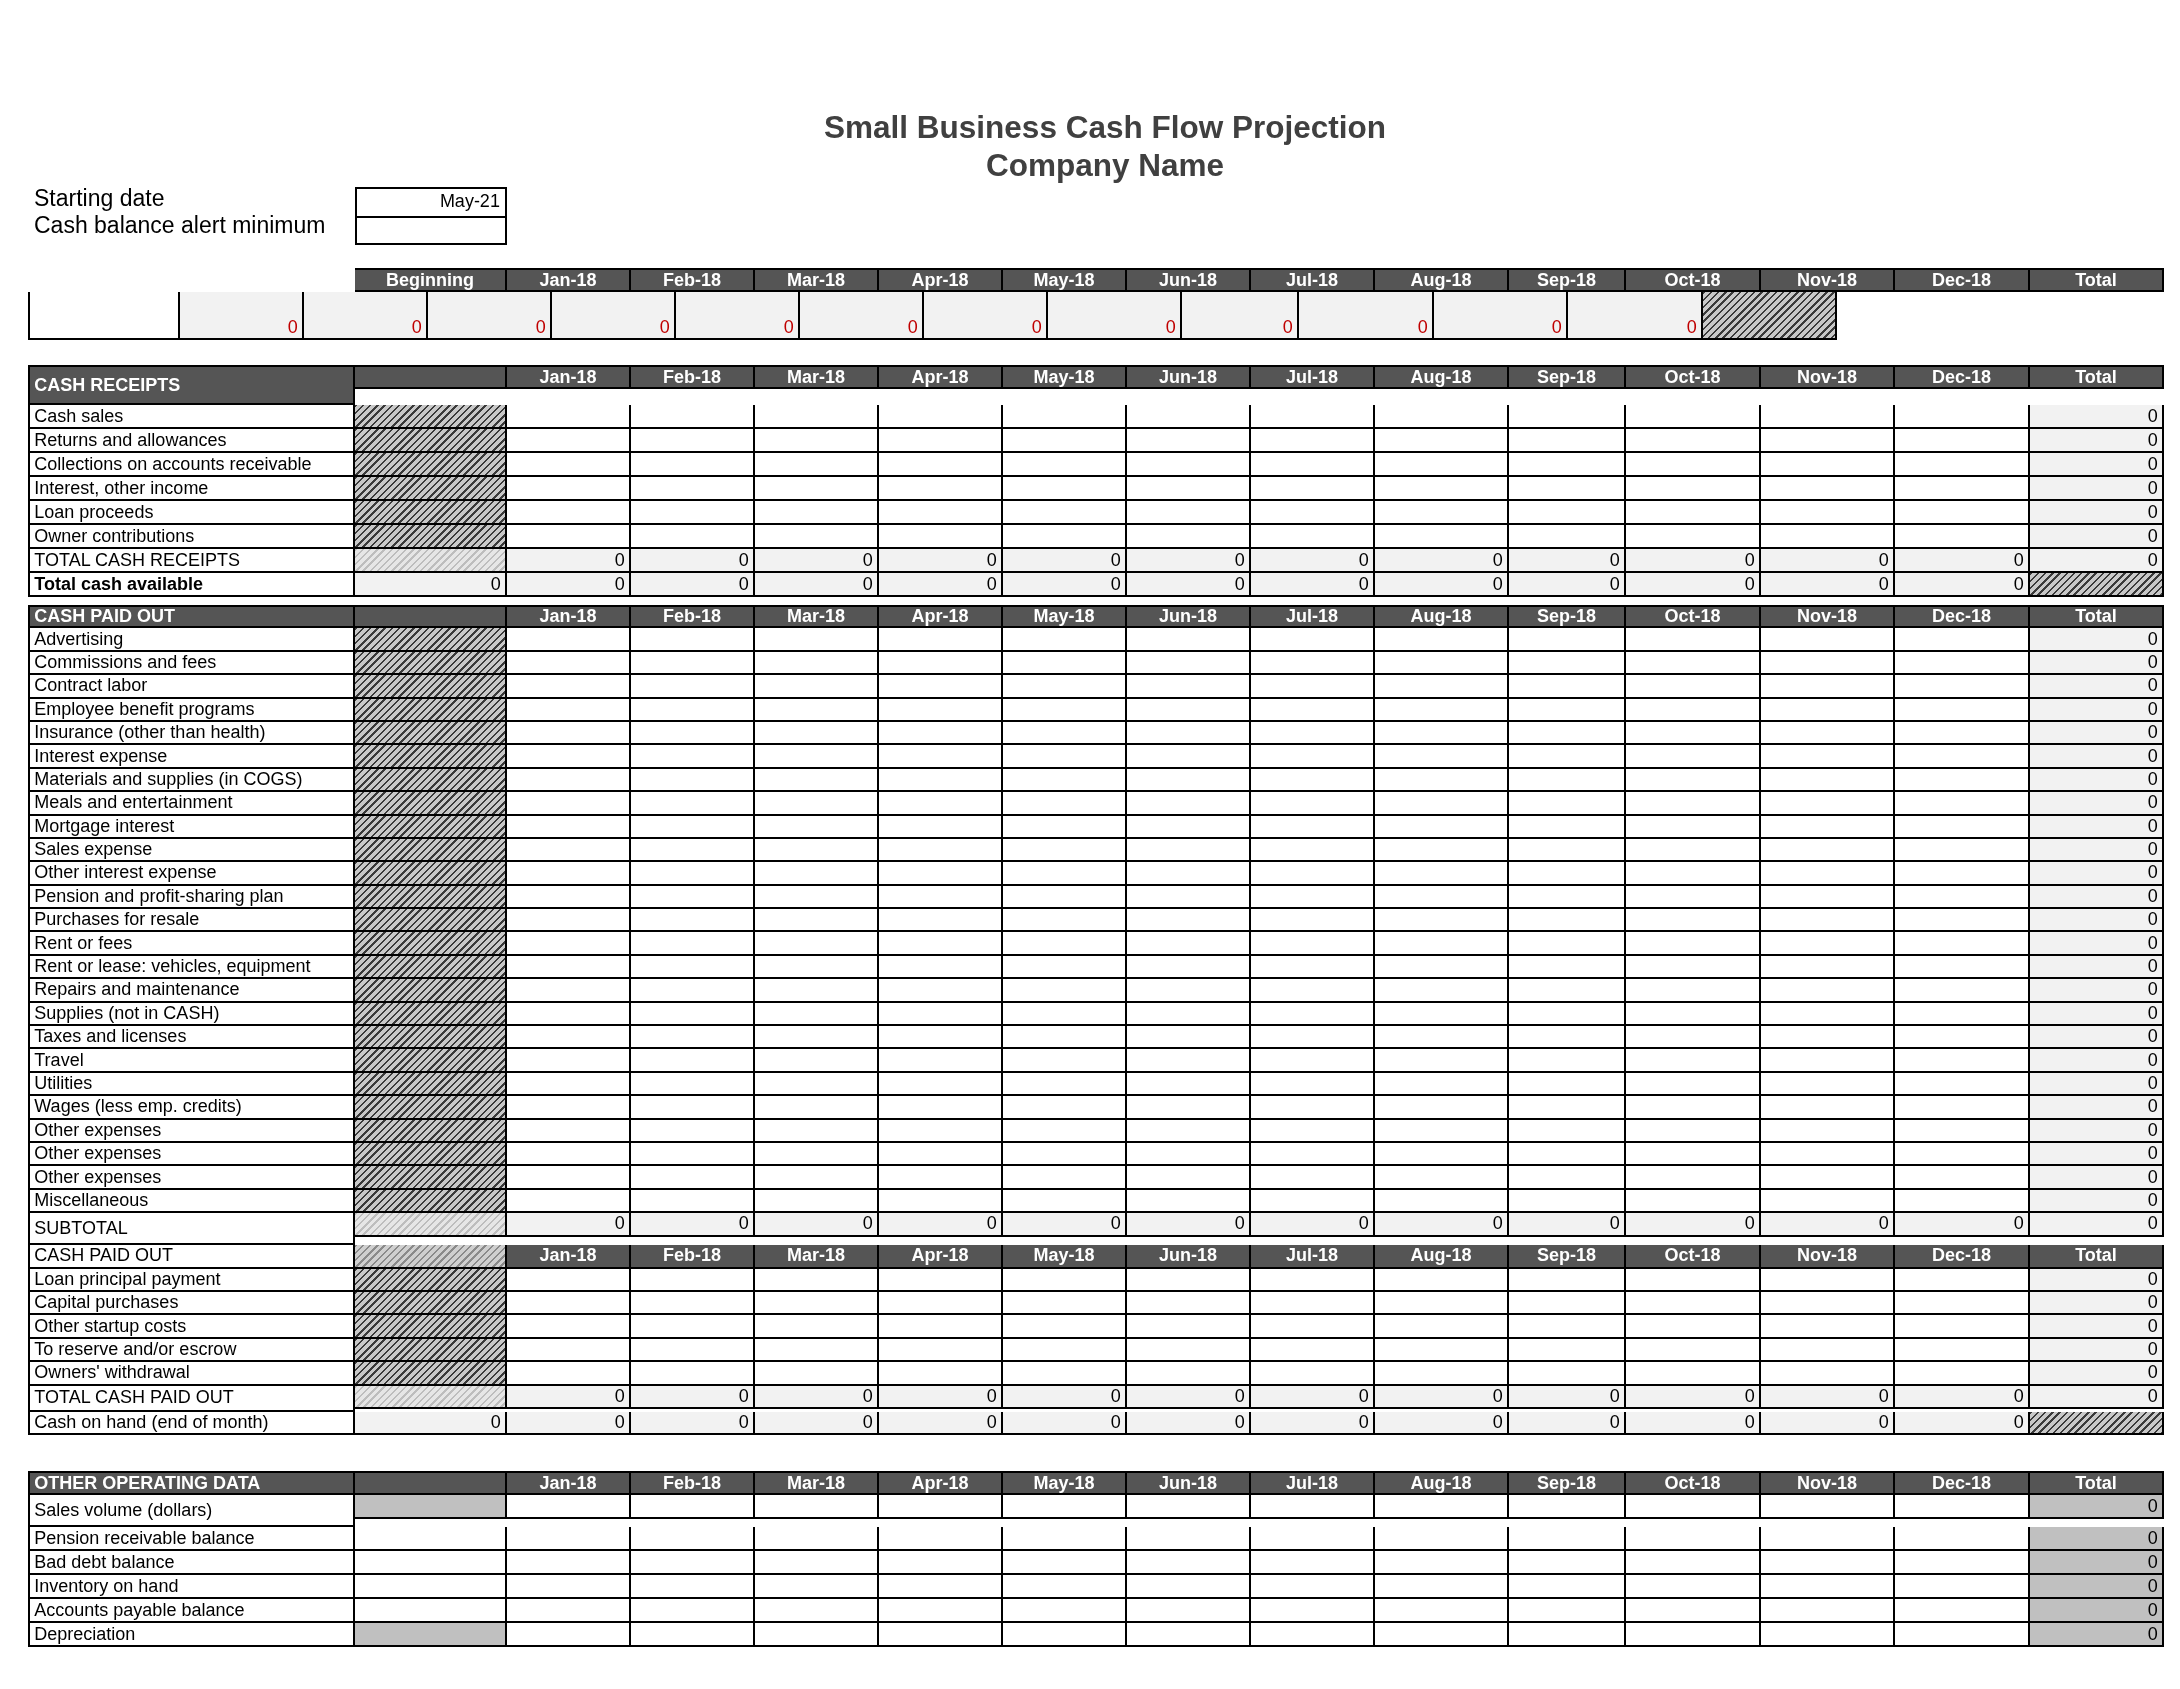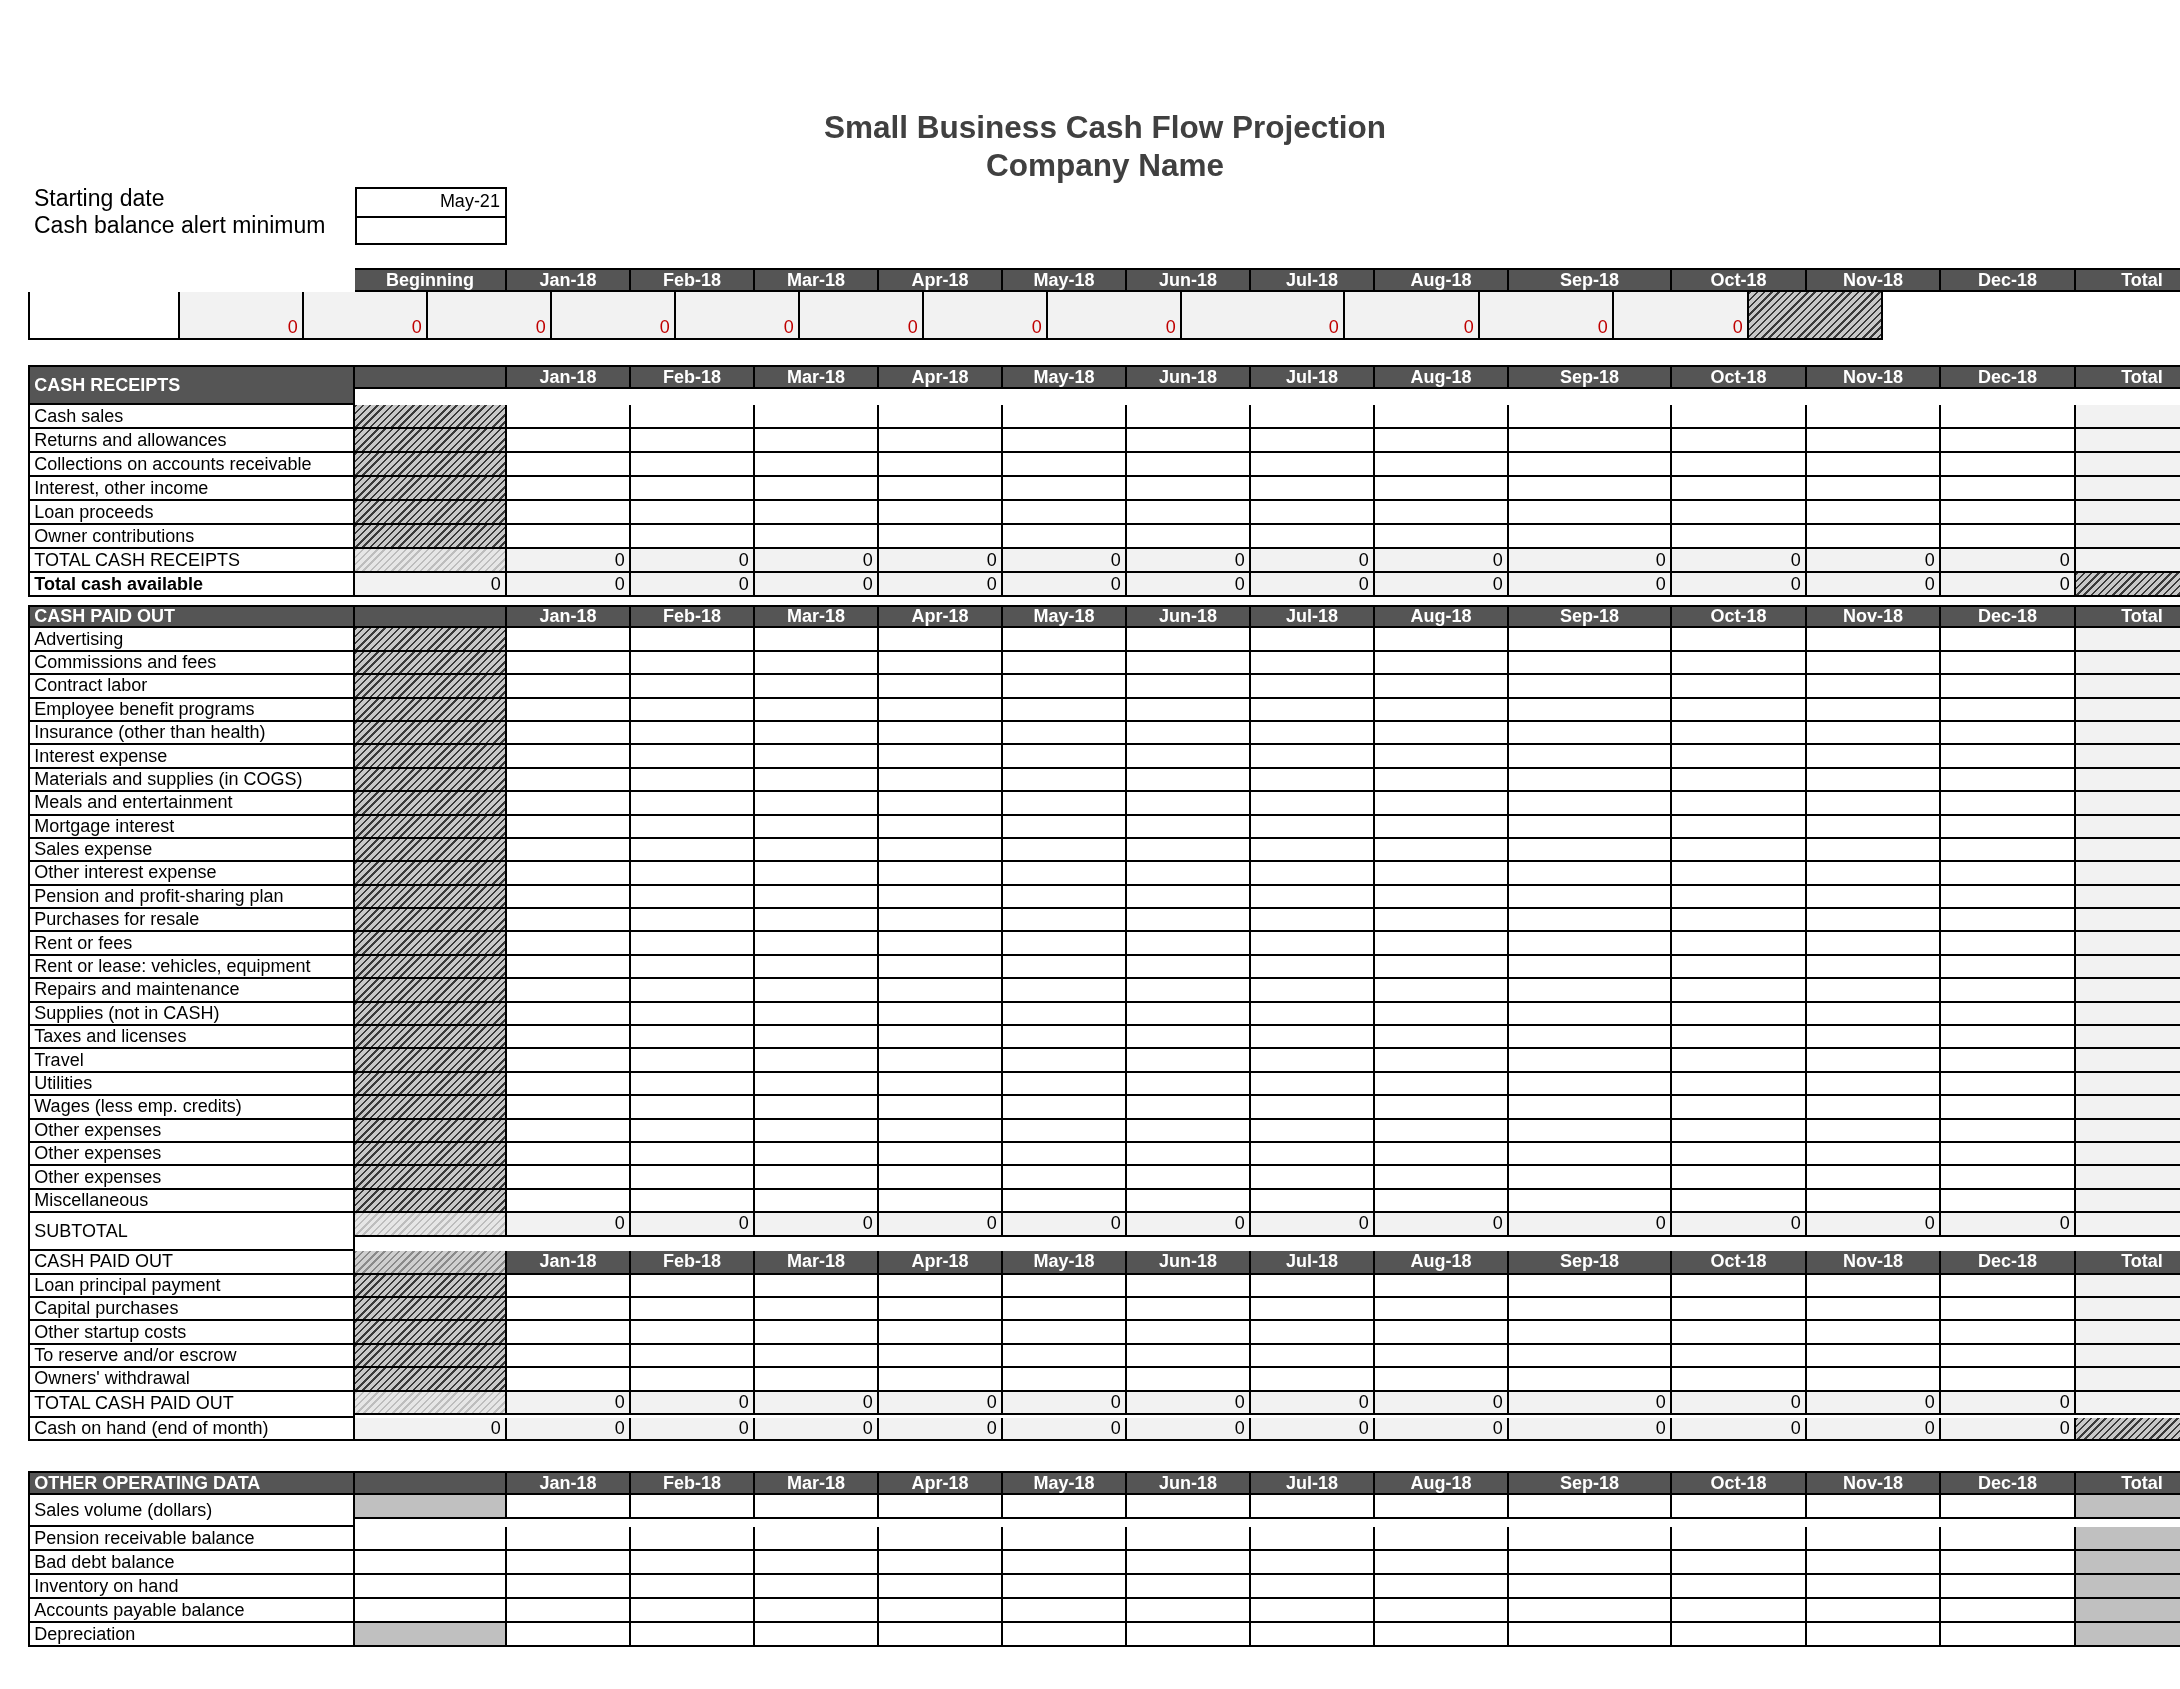--- a/index.html
+++ b/index.html
@@ -14,21 +14,21 @@
   .meta-box { position: absolute; left: 355px; width: 152px; border: 2.6px solid #000; }
   .meta-cell { height: 27px; font-size: 18px; line-height: 25.6px; text-align: right; padding-right: 5.1px; }
   .meta-cell + .meta-cell { border-top: 2.6px solid #000; }
 
   .grid { position: absolute; left: 28px; }
   .row { display: flex; }
   .cell { flex: none; border-right: 2.6px solid #000; border-bottom: 2.6px solid #000; overflow: hidden; white-space: nowrap; font-size: 18px; padding: 0 4.3px; display: flex; align-items: center; }
   .row > .cell:first-child { border-left: 2.6px solid #000; }
   .c0 { width: 327px; } .c1 { width: 152px; }
   .c2 { width: 124px; } .c3 { width: 124px; } .c4 { width: 124px; } .c5 { width: 124px; } .c6 { width: 124px; } .c7 { width: 124px; } .c8 { width: 124px; }
-  .c9 { width: 134px; } .c10 { width: 163px; } .c11 { width: 135px; } .c12 { width: 134px; } .c13 { width: 135px; } .c14 { width: 134px; }
+  .c9 { width: 134px; } .c10 { width: 117px; } .c11 { width: 135px; } .c12 { width: 134px; } .c13 { width: 135px; } .c14 { width: 134px; }
 
   .hdr { background: #555555; color: #ffffff; font-weight: bold; justify-content: center; font-size: 18px; }
   .hdr.left { justify-content: flex-start; }
   .num { justify-content: flex-end; }
   .fill { background: #f2f2f2; }
   .grayfill { background: #c0c0c0; }
   .red { color: #c00000; }
   .bold { font-weight: bold; }
   .hatch { background: repeating-linear-gradient(135deg, #3a3a3a 0 1.7px, #c8c8c8 1.7px 5.1px); }
   .hatch-light { background: repeating-linear-gradient(135deg, #bdbdbd 0 1.7px, #e6e6e6 1.7px 5.1px); }
@@ -678,21 +678,21 @@
       <div class="cell  c7 num" style="height: 23.4px;"></div>
       <div class="cell  c8 num" style="height: 23.4px;"></div>
       <div class="cell  c9 num" style="height: 23.4px;"></div>
       <div class="cell  c10 num" style="height: 23.4px;"></div>
       <div class="cell  c11 num" style="height: 23.4px;"></div>
       <div class="cell  c12 num" style="height: 23.4px;"></div>
       <div class="cell  c13 num" style="height: 23.4px;"></div>
       <div class="cell fill c14 num" style="height: 23.4px;">0</div>
     </div>
     <div class="row">
-      <div class="cell c0" style="height: 38px;">SUBTOTAL</div>
+      <div class="cell c0" style="height: 32px;">SUBTOTAL</div>
       <div class="cell hatch-light c1 num" style="height: 23.4px;"></div>
       <div class="cell fill c2 num" style="height: 23.4px;">0</div>
       <div class="cell fill c3 num" style="height: 23.4px;">0</div>
       <div class="cell fill c4 num" style="height: 23.4px;">0</div>
       <div class="cell fill c5 num" style="height: 23.4px;">0</div>
       <div class="cell fill c6 num" style="height: 23.4px;">0</div>
       <div class="cell fill c7 num" style="height: 23.4px;">0</div>
       <div class="cell fill c8 num" style="height: 23.4px;">0</div>
       <div class="cell fill c9 num" style="height: 23.4px;">0</div>
       <div class="cell fill c10 num" style="height: 23.4px;">0</div>

